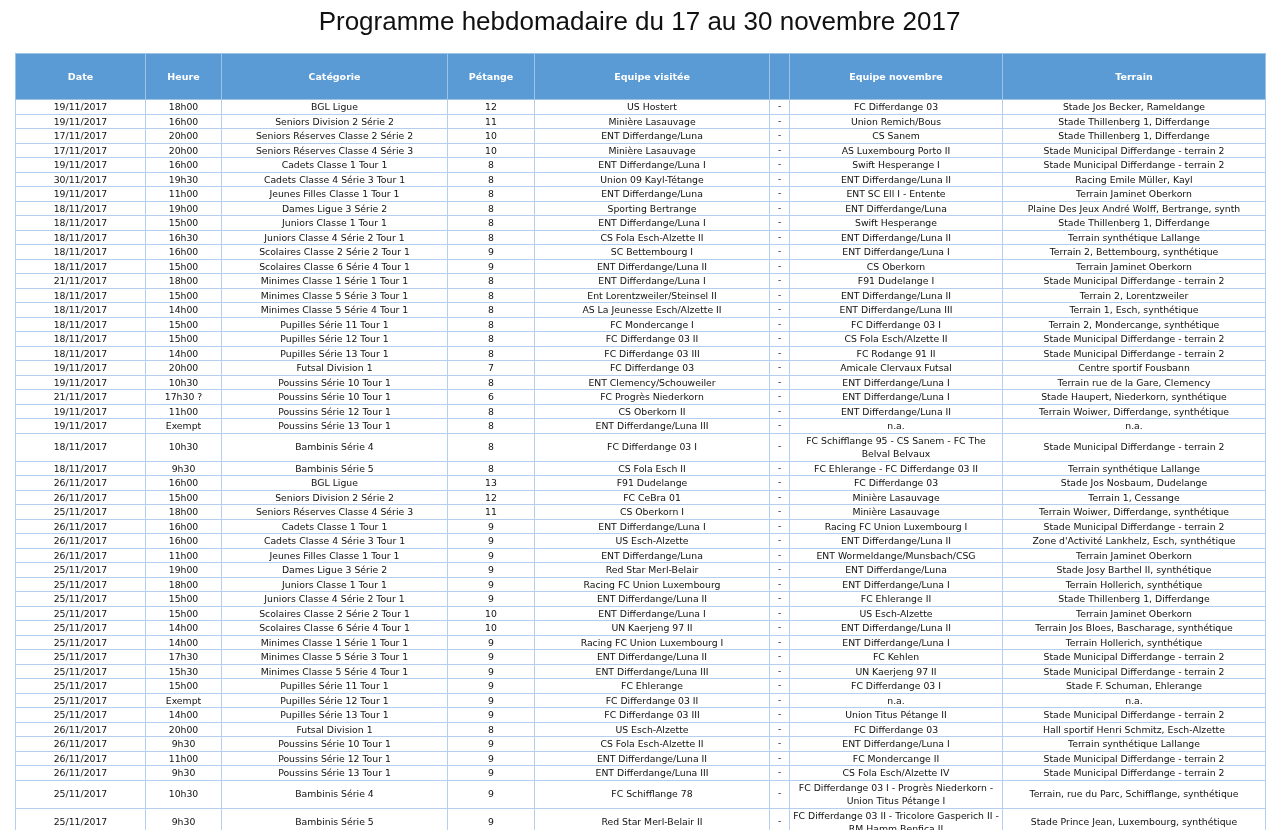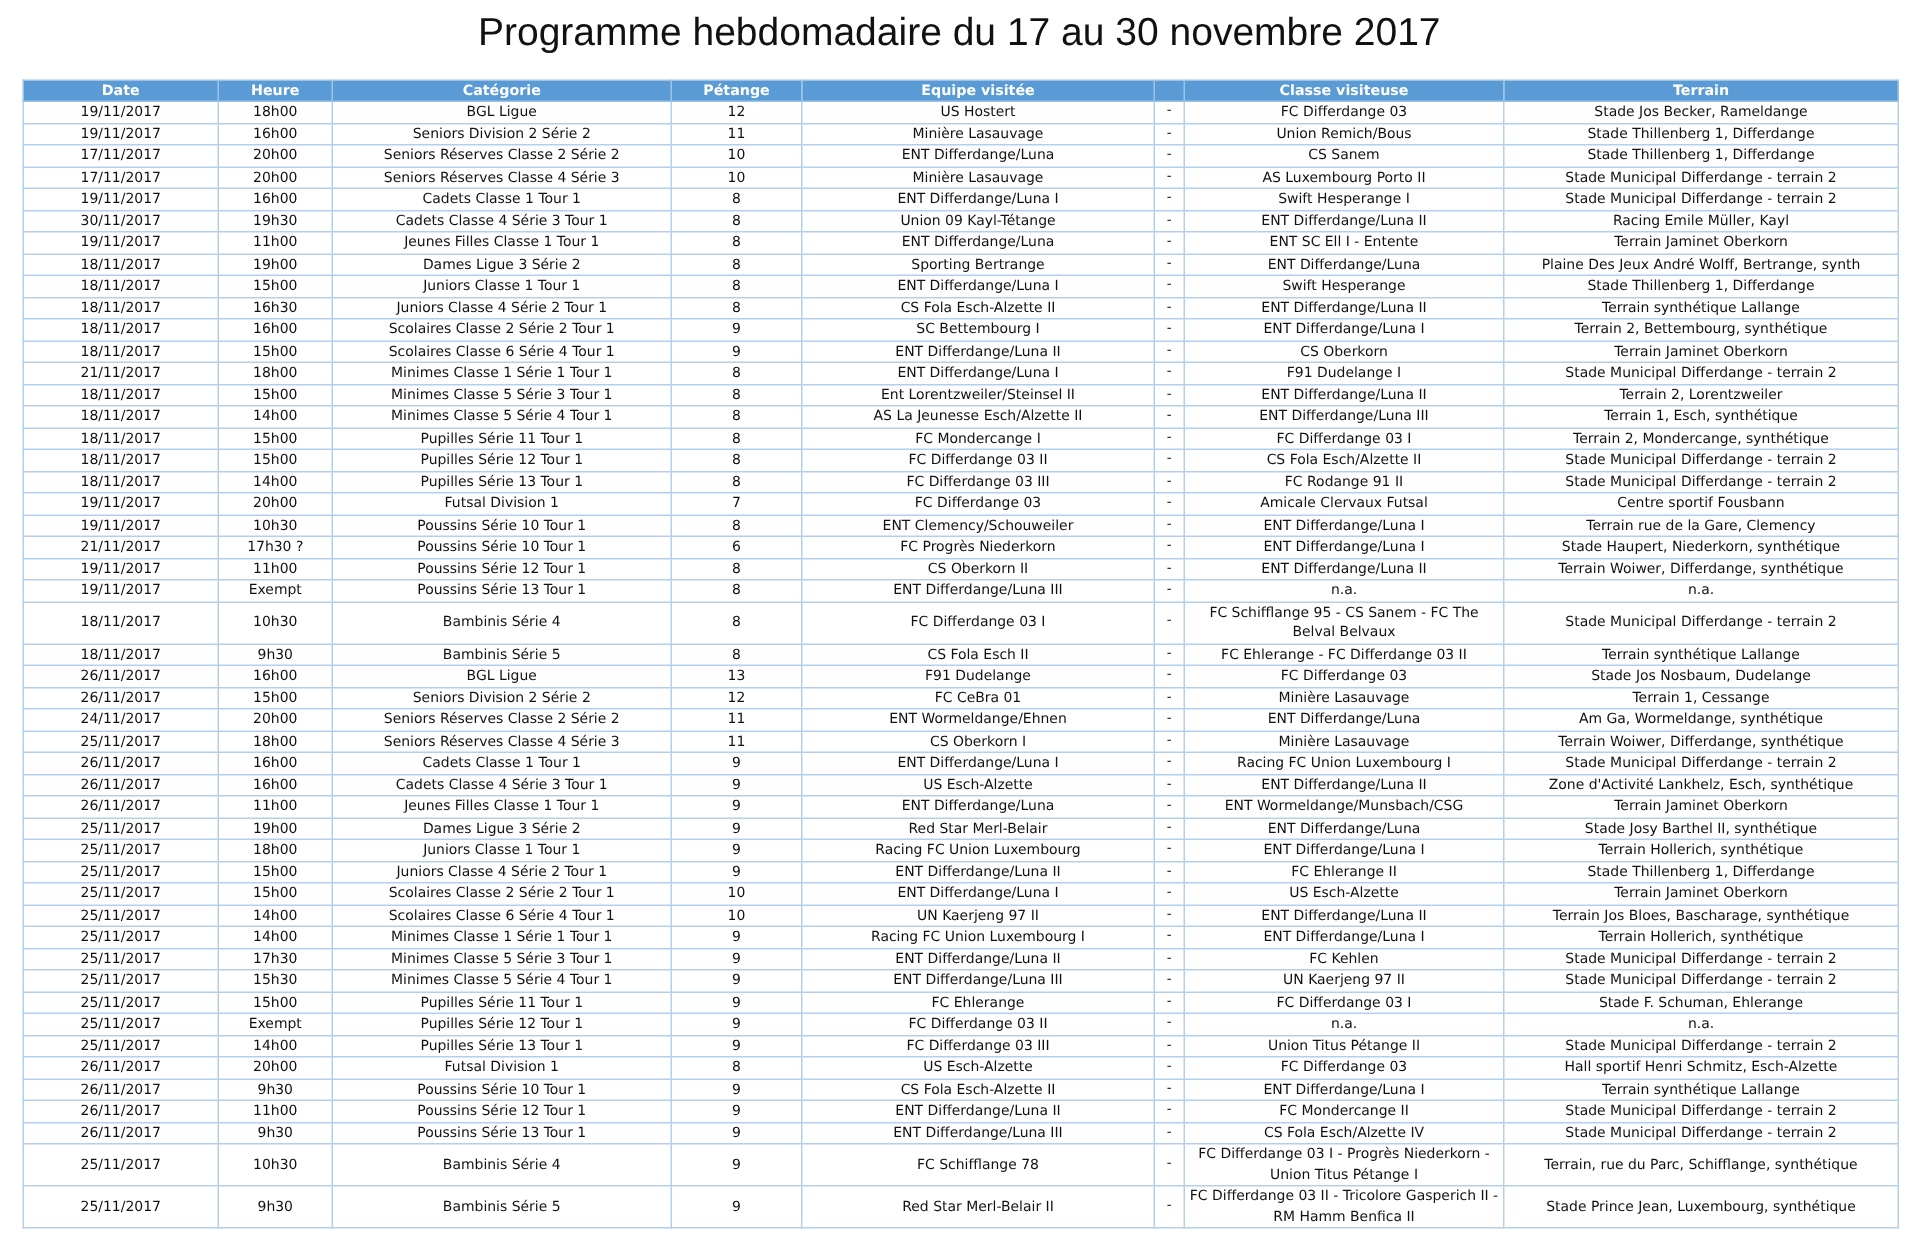--- a/index.html
+++ b/index.html
@@ -1,19 +1,19 @@
 <!DOCTYPE html>
 <html><head>
 <meta charset="utf-8">
 <style>
   html, body { margin:0; padding:0; background:#ffffff; }
   body { width:1275px; height:830px; overflow:hidden; position:relative; font-family:"DejaVu Sans", sans-serif; }
   .title { position:absolute; left:0; top:6px; width:1279px; text-align:center; font-family:"Liberation Sans", sans-serif; font-size:26px; color:#111; letter-spacing:0px; }
   table.prog { position:absolute; left:15px; top:53px; border-collapse:collapse; table-layout:fixed; width:1250px; font-family:"DejaVu Sans", sans-serif; font-size:9.3px; color:#111; }
-  table.prog th { background:#5b9bd5; color:#ffffff; font-weight:bold; height:13px; padding:0; border:1px solid #9dc3e6; text-align:center; line-height:13px; font-size:9.5px; }
+  table.prog th { background:#5b9bd5; color:#ffffff; font-weight:bold; height:13px; padding:16px; border:1px solid #9dc3e6; text-align:center; line-height:13px; font-size:9.5px; }
   table.prog td { border:1px solid #b4cfee; padding:0 1px; height:13.5px; line-height:13.5px; text-align:center; white-space:nowrap; overflow:hidden; }
   table.prog tr.tall td { height:27px; line-height:13.5px; white-space:normal; }
   table.prog td.dash { font-size:9px; }
   table.prog { border:1px solid #9dc3e6; }
 </style>
 </head>
 <body>
 
 <div class="title">Programme hebdomadaire du 17 au 30 novembre 2017</div>
 
@@ -29,21 +29,21 @@
     <col style="width:263px">
   </colgroup>
   <thead>
     <tr>
       <th>Date</th>
       <th>Heure</th>
       <th>Catégorie</th>
       <th>Pétange</th>
       <th>Equipe visitée</th>
       <th></th>
-      <th>Classe visiteuse</th>
+      <th>Equipe novembre</th>
       <th>Terrain</th>
     </tr>
   </thead>
   <tbody id="tbody">
       <tr>
         <td>19/11/2017</td>
         <td>18h00</td>
         <td>BGL Ligue</td>
         <td>12</td>
         <td>US Hostert</td>
@@ -305,30 +305,20 @@
         <td>26/11/2017</td>
         <td>15h00</td>
         <td>Seniors Division 2 Série 2</td>
         <td>12</td>
         <td>FC CeBra 01</td>
         <td class="dash">-</td>
         <td>Minière Lasauvage</td>
         <td>Terrain 1, Cessange</td>
       </tr>
       <tr>
-        <td>24/11/2017</td>
-        <td>20h00</td>
-        <td>Seniors Réserves Classe 2 Série 2</td>
-        <td>11</td>
-        <td>ENT Wormeldange/Ehnen</td>
-        <td class="dash">-</td>
-        <td>ENT Differdange/Luna</td>
-        <td>Am Ga, Wormeldange, synthétique</td>
-      </tr>
-      <tr>
         <td>25/11/2017</td>
         <td>18h00</td>
         <td>Seniors Réserves Classe 4 Série 3</td>
         <td>11</td>
         <td>CS Oberkorn I</td>
         <td class="dash">-</td>
         <td>Minière Lasauvage</td>
         <td>Terrain Woiwer, Differdange, synthétique</td>
       </tr>
       <tr>

